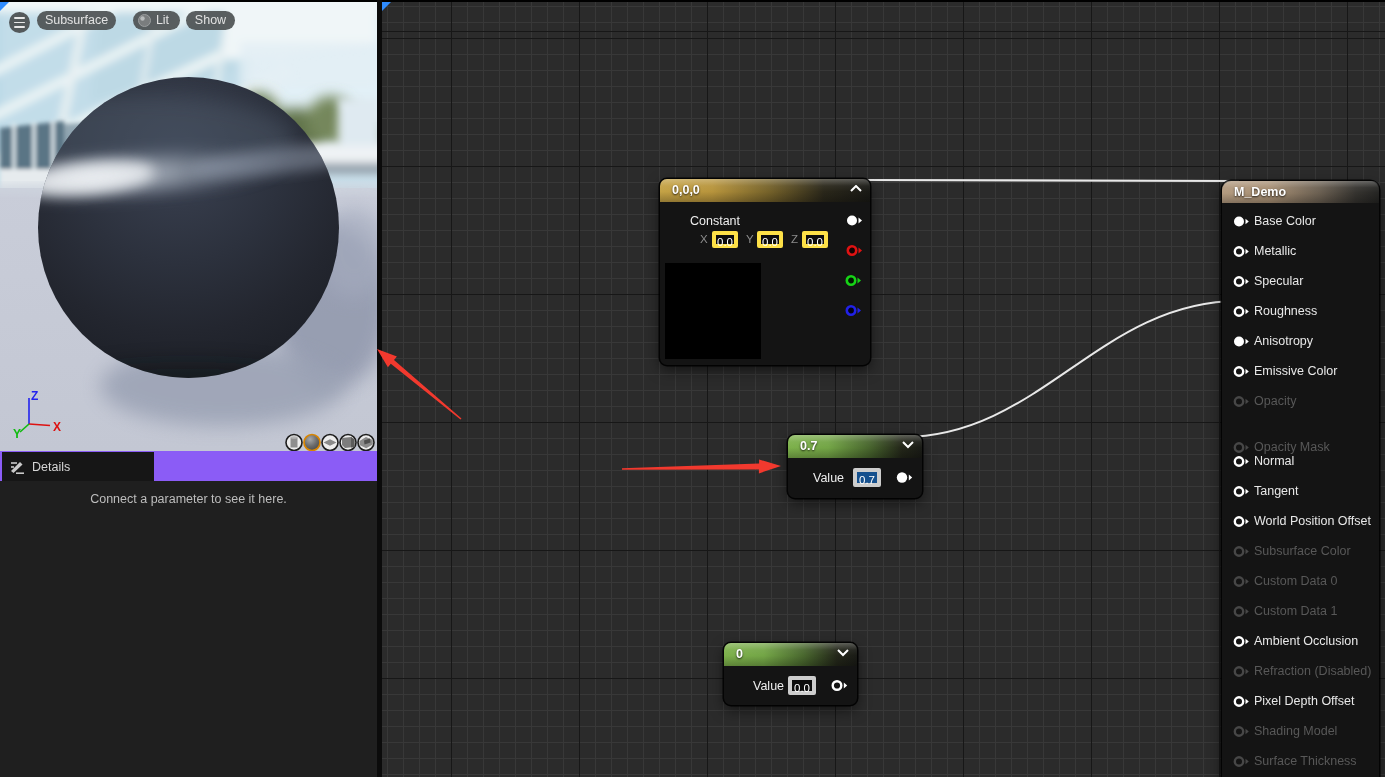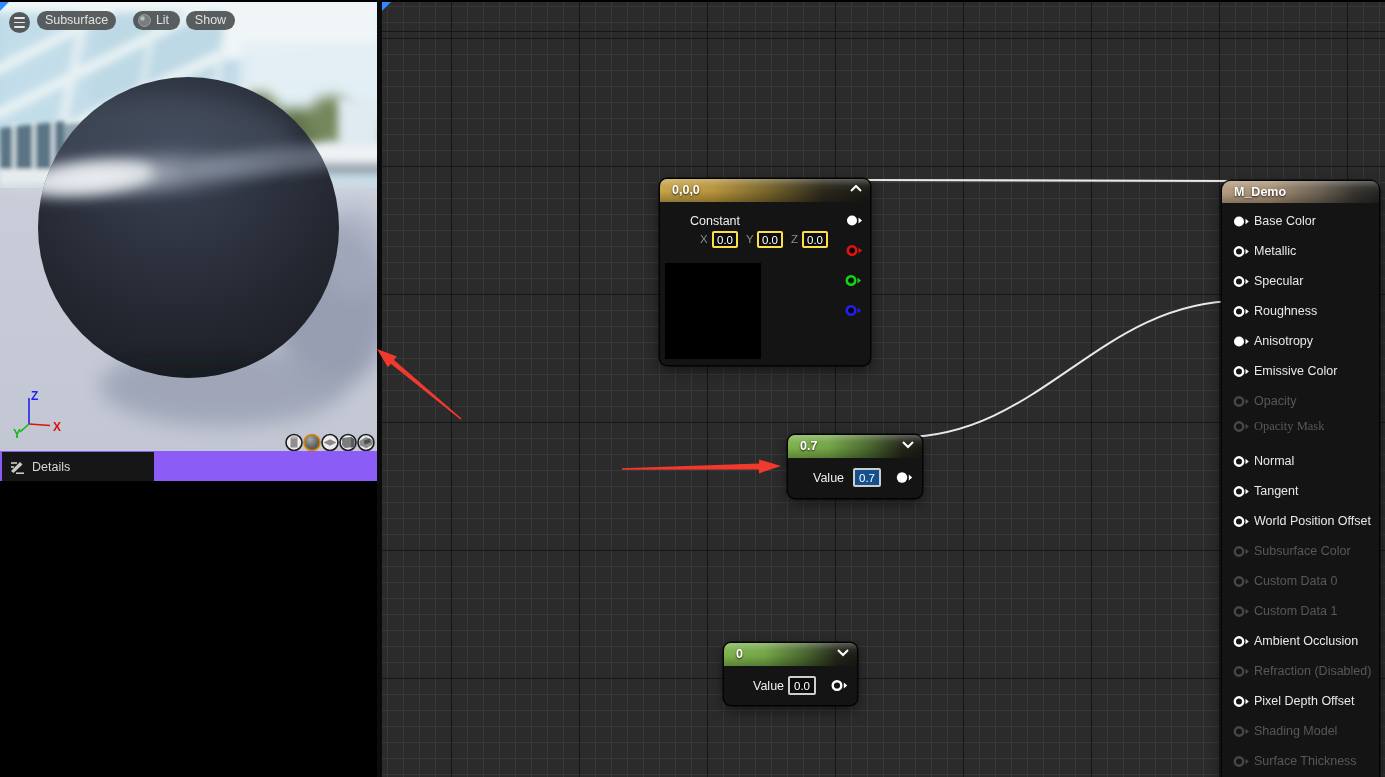--- a/index.html
+++ b/index.html
@@ -62,21 +62,21 @@
   .nhead .t { position:absolute; left:12px; top:4px; font-size:12.5px; font-weight:bold;
     color:#fff; text-shadow:0 1px 2px rgba(0,0,0,.8); }
   .hgold { background:linear-gradient(to right, #c4a245 0%, #b7943c 25%, #75622a 52%, #2a271a 78%, #191915 100%); }
   .hgreen { background:linear-gradient(to right, #7db14b 0%, #73a546 30%, #49672e 60%, #232619 85%, #1a1b16 100%); }
   .htan { background:linear-gradient(to right, #b29a7f 0%, #a68e73 30%, #6a5f51 62%, #35332f 85%, #242422 100%); }
   .nhead::before { content:""; position:absolute; left:0; top:0; width:100%; height:100%;
     border-radius:7px 7px 0 0;
     background:linear-gradient(180deg, rgba(255,255,255,.28) 0%, rgba(255,255,255,.05) 30%, rgba(0,0,0,0) 55%, rgba(0,0,0,.25) 100%); }
   .chev { position:absolute; right:8px; top:6px; z-index:2; }
 
-  .valbox { position:absolute; border:2px solid #fde047; border-radius:2px;
+  .valbox { position:absolute; border:4px solid #fde047; border-radius:2px;
     background:#0c0c0c; color:#fff; font-size:11.5px; text-align:center; }
   .nlabel { position:absolute; color:#eee; font-size:12.5px; }
   .glabel { position:absolute; color:#8c8c8c; font-size:11.5px; }
   .pin { position:absolute; z-index:3; }
 
   
   .mrow { position:absolute; left:0; width:100%; height:30px; }
   .mrow .txt { position:absolute; left:32px; top:8px; font-size:12.5px; color:#e8e8e8; }
   .mrow.off .txt { color:#585858; }
 
@@ -239,20 +239,23 @@
     <div class="tab" id="tabDetails">
       <svg style="position:absolute;left:8px;top:7px" width="16" height="15">
           <path d="M 1 12 L 10 3 L 12.5 5.5 L 3.5 14 Z" fill="#c9c9c9"></path>
           <line x1="1" y1="4" x2="7" y2="4" stroke="#c9c9c9" stroke-width="1.6"></line>
           <line x1="1" y1="8" x2="4" y2="8" stroke="#c9c9c9" stroke-width="1.6"></line>
           <line x1="6" y1="14.2" x2="14" y2="14.2" stroke="#c9c9c9" stroke-width="1.6"></line>
         </svg>
       <span class="lbl">Details</span>
       </div>
   </div>
+  <div id="details">
+      <div class="msg">Connect a parameter to see it here.</div>
+    </div>
 
   <div id="graph">
     <svg id="wires" width="1003" height="775">
       <path d="M 471 178 L 857 179" stroke="#e8e8e8" stroke-width="2.2" fill="none"></path>
       <path d="M 521 435 C 658 435, 718 299, 857 299" stroke="#e8e8e8" stroke-width="2" fill="none"></path>
     </svg>
 
     <div class="node" id="nConst" style="left:278px;top:137px;width:210px;height:186px;">
       <div class="nhead hgold">
           <span class="t">0,0,0</span>
@@ -363,21 +366,21 @@
             </svg>
             <span class="txt">Emissive Color</span>
           </div>
         <div class="mrow off" style="top:180px;">
             <svg class="pin" style="left:11px;top:8.5px" width="17" height="13">
               <circle cx="6" cy="6.5" r="4.2" fill="none" stroke="#474747" stroke-width="2.4"></circle>
               <path d="M 12.5 3.8 L 15.8 6.5 L 12.5 9.2 Z" fill="#474747"></path>
             </svg>
             <span class="txt">Opacity</span>
           </div>
-        <div class="mrow off" style="top:205px;font-family:Liberation Serif, serif;">
+        <div class="mrow off" style="top:226px;">
             <svg class="pin" style="left:11px;top:8.5px" width="17" height="13">
               <circle cx="6" cy="6.5" r="4.2" fill="none" stroke="#474747" stroke-width="2.4"></circle>
               <path d="M 12.5 3.8 L 15.8 6.5 L 12.5 9.2 Z" fill="#474747"></path>
             </svg>
             <span class="txt">Opacity Mask</span>
           </div>
         <div class="mrow" style="top:240px;">
             <svg class="pin" style="left:11px;top:8.5px" width="17" height="13">
               <circle cx="6" cy="6.5" r="4.2" fill="none" stroke="#fff" stroke-width="2.4"></circle>
               <path d="M 12.5 3.8 L 15.8 6.5 L 12.5 9.2 Z" fill="#fff"></path>

